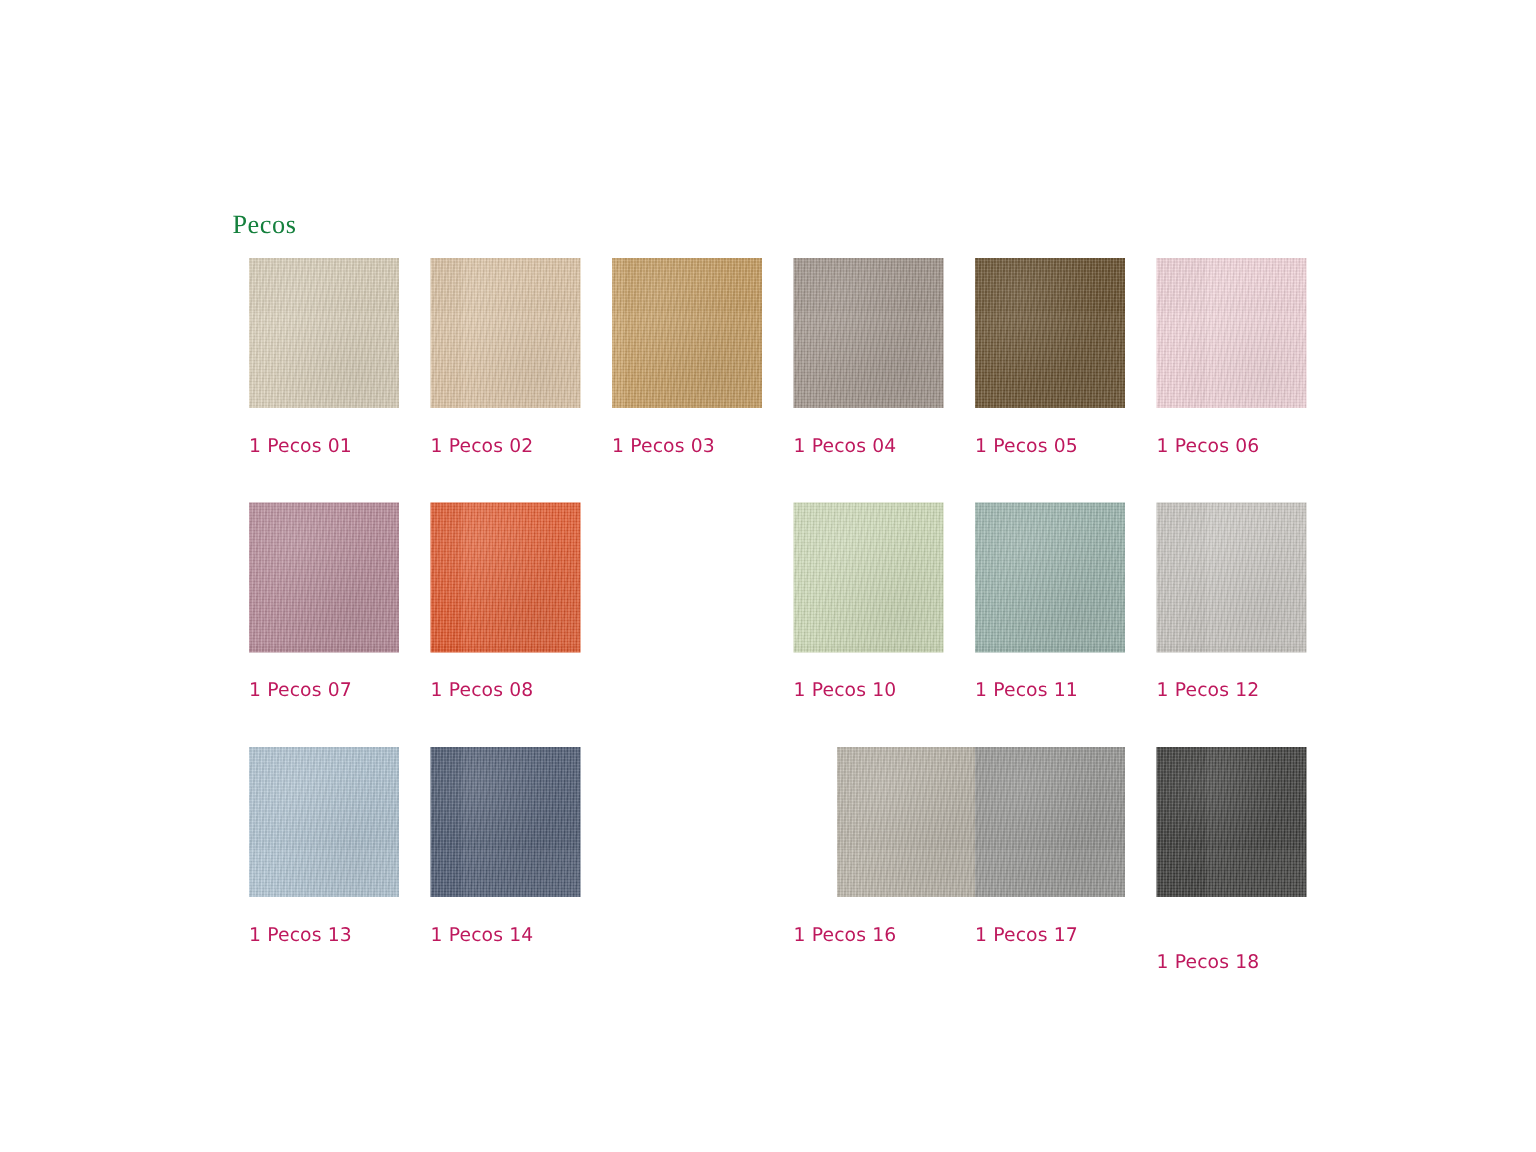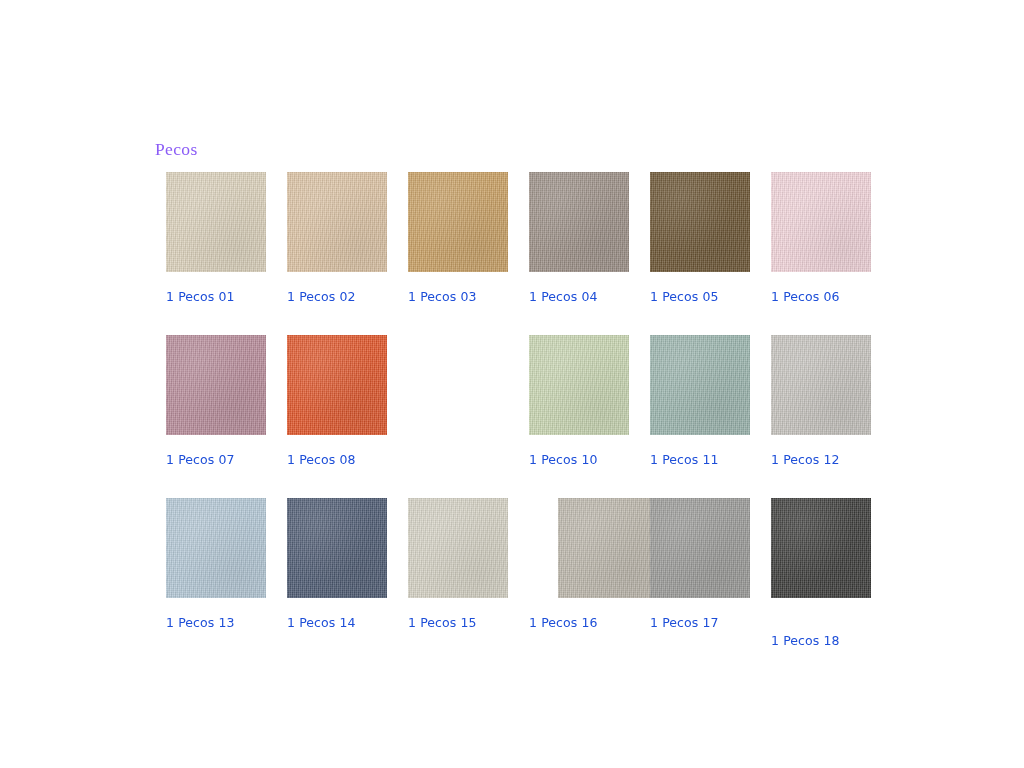--- a/index.html
+++ b/index.html
@@ -27,21 +27,21 @@
   }
 
   #collection-title {
     position: absolute;
     left: 155px;
     top: 139px;
     font-family: "Liberation Serif", "DejaVu Serif", serif;
     font-size: 17.5px;
     font-weight: 400;
     letter-spacing: 0.35px;
-    color: #8b5cf6;
+    color: #15803d;
     white-space: nowrap;
   }
 
   #swatch-grid {
     position: absolute;
     left: 166px;
     top: 172px;
     width: 712px;
   }
 
@@ -104,21 +104,21 @@
 
   .swatch-label {
     position: absolute;
     left: 0;
     top: 117px;
     width: 140px;
     font-family: "DejaVu Sans", "Liberation Sans", sans-serif;
     font-size: 12.5px;
     font-weight: 400;
     letter-spacing: 0.1px;
-    color: #1d4ed8;
+    color: #be185d;
     white-space: nowrap;
   }
 </style>
 </head>
 <body>
 
 <div id="page">
 
   <div id="collection-title">Pecos</div>
 
@@ -173,24 +173,20 @@
       </div>
       <div class="swatch-row" style="height: 163px;">
         <div class="swatch-cell" style="left: 0px; width: 100px;">
           <div class="swatch-chip" style="width: 100px; height: 100px; background-color: rgb(180, 200, 214);"></div>
           <div class="swatch-label" style="top: 117px;">1 Pecos 13</div>
         </div>
         <div class="swatch-cell" style="left: 121px; width: 113px;">
           <div class="swatch-chip" style="width: 100px; height: 100px; background-color: rgb(77, 90, 114);"></div>
           <div class="swatch-label" style="top: 117px;">1 Pecos 14</div>
         </div>
-        <div class="swatch-cell" style="left: 242px; width: 100px;">
-          <div class="swatch-chip" style="width: 100px; height: 100px; background-color: rgb(213, 210, 196);"></div>
-          <div class="swatch-label" style="top: 117px;">1 Pecos 15</div>
-        </div>
         <div class="swatch-cell" style="left: 363px; width: 100px; padding-left: 29px;">
           <div class="swatch-chip" style="width: 100px; height: 100px; background-color: rgb(189, 184, 172);"></div>
           <div class="swatch-label" style="top: 117px;">1 Pecos 16</div>
         </div>
         <div class="swatch-cell" style="left: 484px; width: 100px;">
           <div class="swatch-chip" style="width: 100px; height: 100px; background-color: rgb(154, 154, 152);"></div>
           <div class="swatch-label" style="top: 117px;">1 Pecos 17</div>
         </div>
         <div class="swatch-cell" style="left: 605px; width: 100px;">
           <div class="swatch-chip" style="width: 100px; height: 100px; background-color: rgb(60, 60, 58);"></div>

